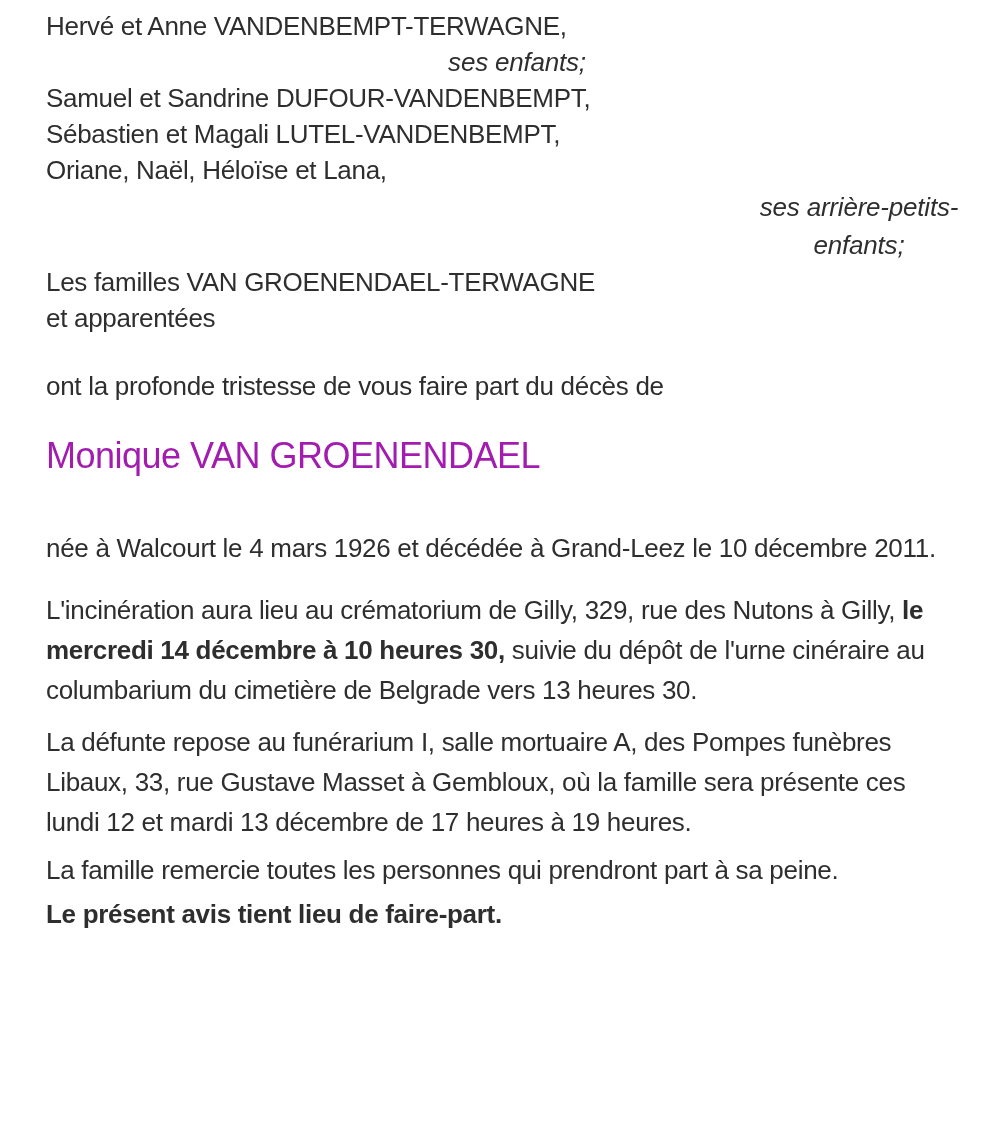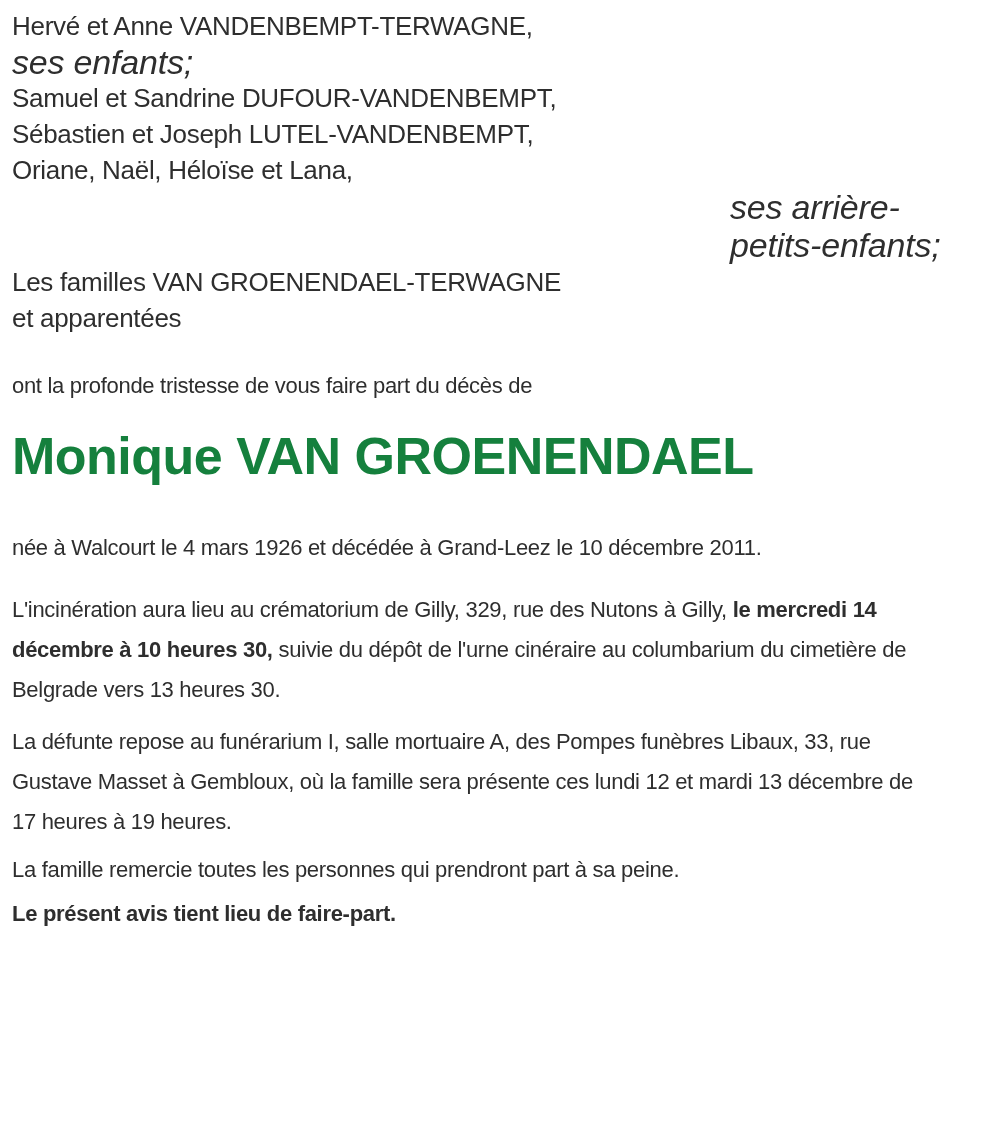--- a/index.html
+++ b/index.html
@@ -9,55 +9,56 @@
   }
   body {
     width: 1000px;
     height: 1145px;
     overflow: hidden;
     font-family: "Liberation Sans", sans-serif;
     color: #2e2e2e;
   }
   .doc {
     padding: 8px 12px 0 12px;
+    margin-left: 34px;
   }
   
   .line {
     font-size: 26px;
     line-height: 36px;
     letter-spacing: -0.3px;
     text-align: left;
     white-space: nowrap;
   }
   .relation {
-    font-size: 34px;
+    font-size: 26px;
     line-height: 36px;
     font-style: italic;
-    text-align: left;
+    text-align: center;
     letter-spacing: -0.2px;
   }
   .relation.wrap {
     max-width: 258px;
     margin-left: auto;
     line-height: 38px;
   }
   .para {
-    font-size: 22px;
+    font-size: 26px;
     line-height: 40px;
     letter-spacing: -0.3px;
     max-width: 910px;
   }
   .announcement { margin-top: 30px; }
   .deceased-name {
     margin-top: 26px;
-    font-size: 52px;
+    font-size: 36px;
     line-height: 48px;
-    font-weight: bold;
+    font-weight: normal;
     letter-spacing: -0.5px;
-    color: #15803d;
+    color: #a21caf;
   }
   .widow { margin-top: 46px; }
   .birth-death { margin-top: 48px; }
   .cremation { margin-top: 22px; }
   .funeral-day { margin-top: 10px; }
   .repose { margin-top: 12px; }
   .thanks { margin-top: 8px; }
   .closing {
     margin-top: 4px;
     font-weight: bold;
@@ -66,21 +67,21 @@
 </style>
 </head>
 <body>
 
 <div class="doc">
 
   <div class="line">Hervé et Anne VANDENBEMPT-TERWAGNE,</div>
   <div class="relation">ses enfants;</div>
 
   <div class="line">Samuel et Sandrine DUFOUR-VANDENBEMPT,</div>
-  <div class="line">Sébastien et Joseph LUTEL-VANDENBEMPT,</div>
+  <div class="line">Sébastien et Magali LUTEL-VANDENBEMPT,</div>
 
   <div class="line">Oriane, Naël, Héloïse et Lana,</div>
   <div class="relation wrap">ses arrière-petits-enfants;</div>
 
   <div class="line">Les familles VAN GROENENDAEL-TERWAGNE</div>
   <div class="line">et apparentées</div>
 
   <div class="para announcement">ont la profonde tristesse de vous faire part du décès de</div>
 
   <div class="deceased-name">Monique VAN GROENENDAEL</div>

